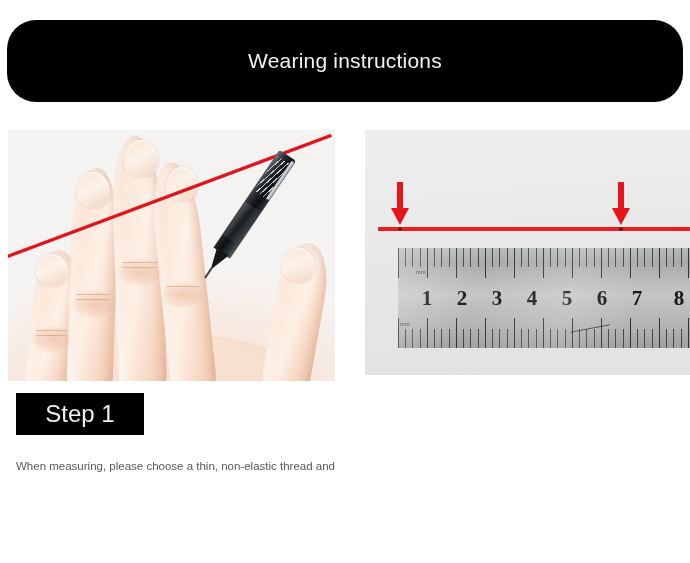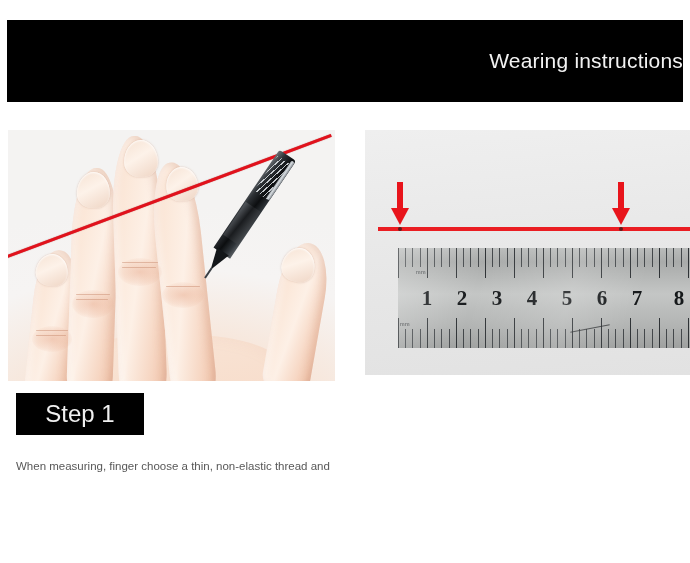--- a/index.html
+++ b/index.html
@@ -16,21 +16,22 @@
   
   .banner {
     position: absolute;
     left: 7px;
     top: 20px;
     width: 676px;
     height: 82px;
     background: #000000;
     display: flex;
     align-items: center;
-    justify-content: flex-end;
+    justify-content: center;
+    border-radius: 29px;
   }
   .banner-title {
     color: #f2f2f2;
     font-size: 21px;
     font-weight: 400;
     letter-spacing: 0.2px;
   }
 
   
   .panels {
@@ -334,21 +335,21 @@
         <div class="pencil-grip"></div>
         <div class="pencil-cone"></div>
         <div class="pencil-tip"></div>
       </div>
     </div>
 
     <div class="step-badge badge-left">
       <span class="badge-text">Step 1</span>
     </div>
 
-    <div class="caption cap-l1">When measuring, finger choose a thin, non-elastic thread and</div>
+    <div class="caption cap-l1">When measuring, please choose a thin, non-elastic thread and</div>
   </div>
 
   <div class="panel panel-right">
 
     <div class="photo photo-right">
       <div class="ruler-bg"></div>
 
       <div class="arrow arrow-a">
         <div class="arrow-stem"></div>
         <div class="arrow-head"></div>

